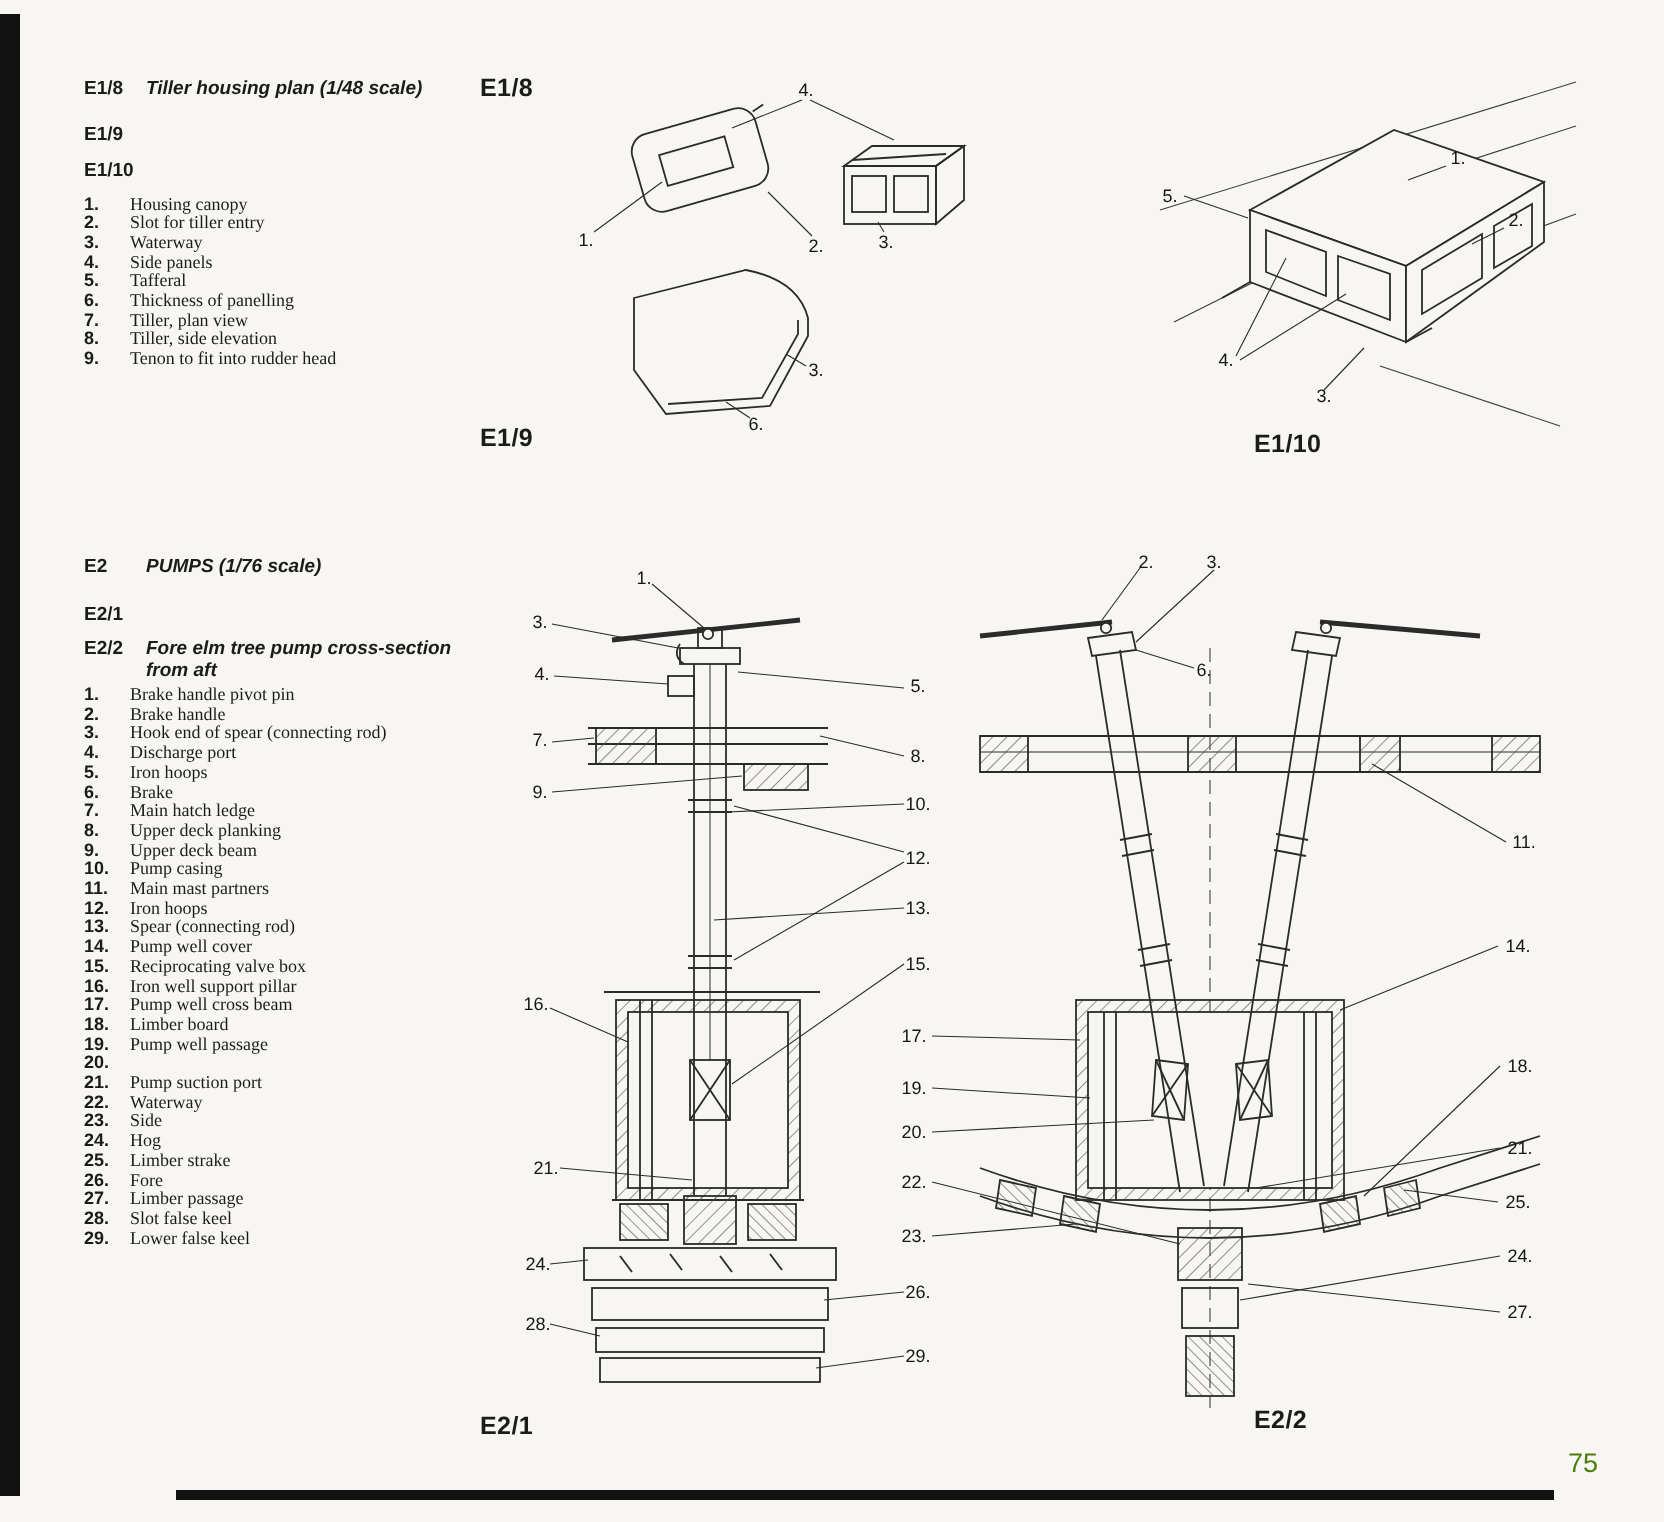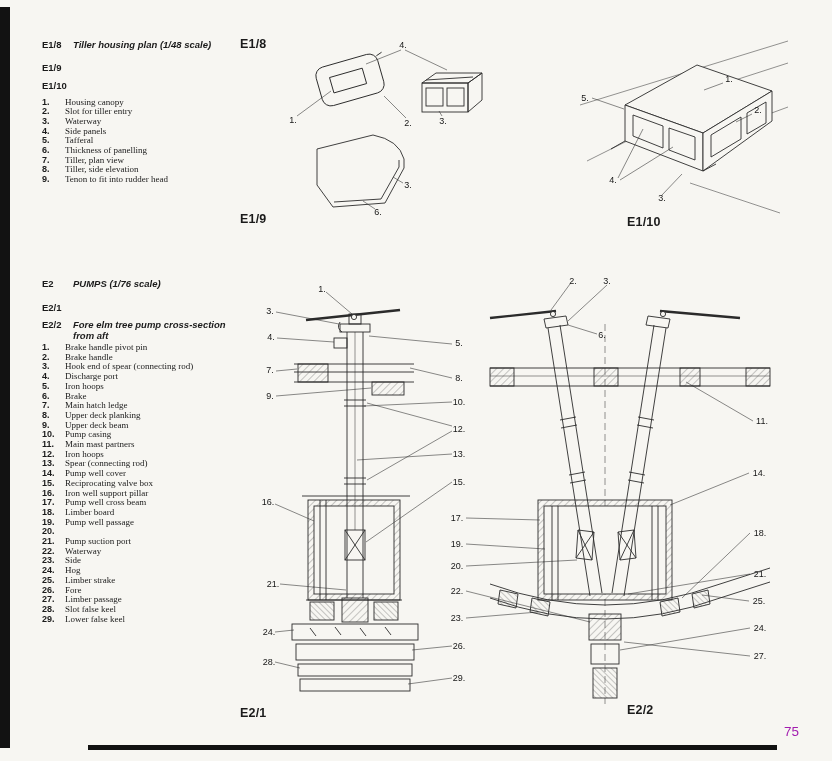--- a/index.html
+++ b/index.html
@@ -2,21 +2,21 @@
 <html><head>
 <meta charset="utf-8">
 <title>Document</title>
 <style>
   * { margin:0; padding:0; box-sizing:border-box; }
   html,body { background:#e8e6e2; }
   .page { position:relative; width:832px; height:761px; background:#f7f6f2;
           font-family:"Liberation Sans", sans-serif; color:#1b1b1b; overflow:hidden; margin:0 auto; }
   .bar-left { position:absolute; left:0; top:7px; width:10px; height:741px; background:#121212; }
   .rule-bottom { position:absolute; left:88px; top:745px; width:689px; height:5px; background:#121212; }
-  .pagenum { position:absolute; left:784px; top:724px; font-size:13.5px; color:#a21caf; }
+  .pagenum { position:absolute; left:784px; top:724px; font-size:13.5px; color:#4d7c0f; }
   .col { position:absolute; left:42px; width:195px; }
   .entry { display:flex; font-weight:700; font-size:9.5px; line-height:10.5px; }
   .entry .code { width:31px; flex:none; }
   .entry .etitle { flex:1;font-style:italic; }
   .legend { font-size:9px; line-height:9.7px; }
   .lrow { display:flex; }
   .lrow .n { width:23px; flex:none; font-weight:700; }
   .lrow .t { flex:1;font-family:Liberation Serif, serif; }
   .figlabel { position:absolute; font-size:12.5px; font-weight:700; letter-spacing:.2px; }
   .fig { position:absolute; }

